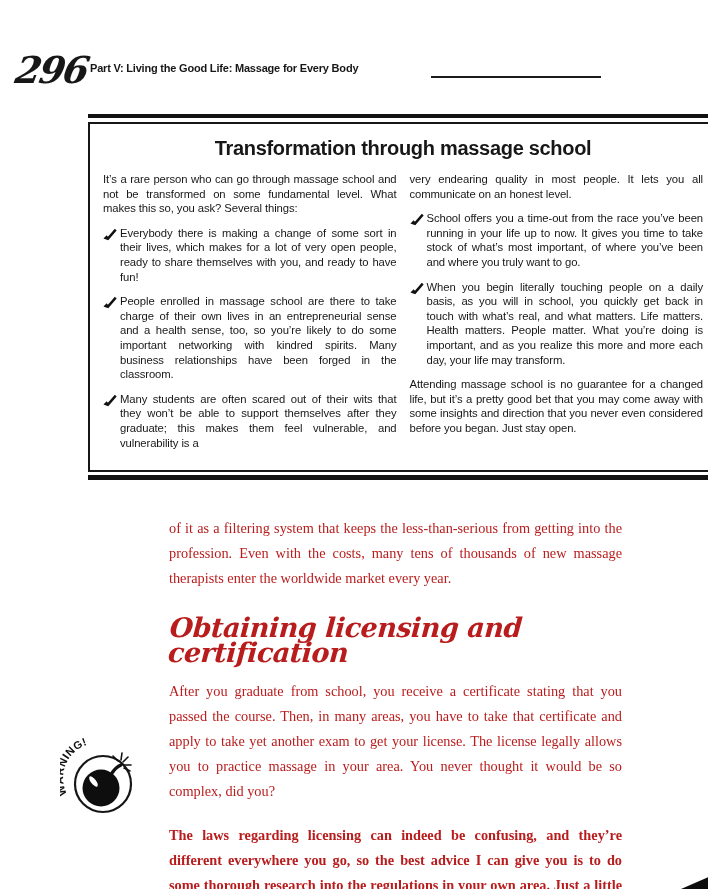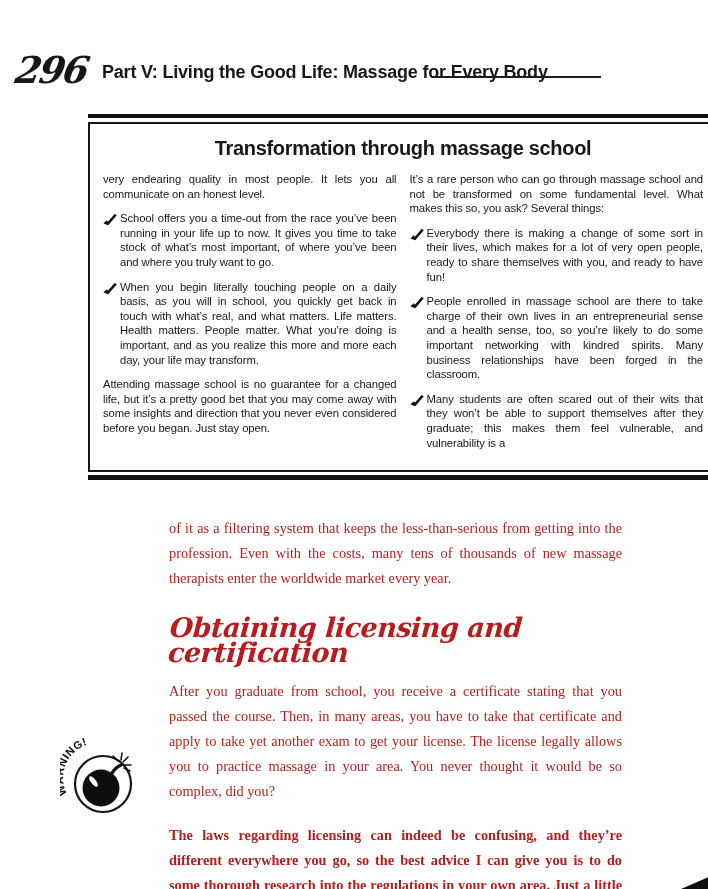--- a/index.html
+++ b/index.html
@@ -8,21 +8,21 @@
     font-family:"Liberation Sans",sans-serif;overflow:hidden;
   }
   
   .page-number{
     position:absolute;left:16px;top:48px;
     font-family:"DejaVu Serif",serif;font-style:italic;font-weight:700;
     font-size:37px;letter-spacing:-2px;transform:skewX(-10deg);
   }
   .part-title{
     position:absolute;left:90px;top:62px;
-    font-weight:700;font-size:18px;letter-spacing:-0.2px;margin-left:12px;
+    font-weight:700;font-size:11px;letter-spacing:-0.2px;
   }
   .header-rule{
     position:absolute;left:431px;top:76px;width:170px;height:2px;background:#1c1c1c;
   }
   
   .sidebar{position:absolute;left:88px;top:114px;width:630px;}
   .sidebar-top-rule{height:4px;background:#111;}
   .sidebar-inner{border:2px solid #161616;margin-top:4px;padding:11px 13px 10px;}
   .sidebar-bottom-rule{height:5px;background:#111;margin-top:3px;}
   .sidebar-title{
@@ -66,43 +66,20 @@
 <div class="part-title">Part V: Living the Good Life: Massage for Every Body</div>
 <div class="header-rule"></div>
 
 <div class="sidebar">
   <div class="sidebar-top-rule"></div>
   <div class="sidebar-inner">
     <div class="sidebar-title">Transformation through massage school</div>
     <div class="sidebar-cols">
 
       <div class="col">
-        <p>very endearing quality in most people. It lets you all communicate on an honest level.</p>
-        <ul class="bullets">
-          <li>
-            <span class="check">
-              <svg width="14" height="13" viewBox="0 0 16 14">
-                  <path d="M0.5 11.5 L4.2 7.8 L5.6 9.6 L13.5 0.5 L15.6 2.3 L6 13.5 Z" fill="#111"></path>
-                </svg>
-            </span>
-            <span class="li-text">School offers you a time-out from the race you’ve been running in your life up to now. It gives you time to take stock of what’s most important, of where you’ve been and where you truly want to go.</span>
-          </li>
-          <li>
-            <span class="check">
-              <svg width="14" height="13" viewBox="0 0 16 14">
-                  <path d="M0.5 11.5 L4.2 7.8 L5.6 9.6 L13.5 0.5 L15.6 2.3 L6 13.5 Z" fill="#111"></path>
-                </svg>
-            </span>
-            <span class="li-text">When you begin literally touching people on a daily basis, as you will in school, you quickly get back in touch with what’s real, and what matters. Life matters. Health matters. People matter. What you’re doing is important, and as you realize this more and more each day, your life may transform.</span>
-          </li>
-        </ul>
-        <p>Attending massage school is no guarantee for a changed life, but it’s a pretty good bet that you may come away with some insights and direction that you never even considered before you began. Just stay open.</p>
-      </div>
-
-      <div class="col">
         <p>It’s a rare person who can go through massage school and not be transformed on some fundamental level. What makes this so, you ask? Several things:</p>
         <ul class="bullets">
           <li>
             <span class="check">
               <svg width="14" height="13" viewBox="0 0 16 14">
                   <path d="M0.5 11.5 L4.2 7.8 L5.6 9.6 L13.5 0.5 L15.6 2.3 L6 13.5 Z" fill="#111"></path>
                 </svg>
             </span>
             <span class="li-text">Everybody there is making a change of some sort in their lives, which makes for a lot of very open people, ready to share themselves with you, and ready to have fun!</span>
           </li>
@@ -116,20 +93,43 @@
           </li>
           <li>
             <span class="check">
               <svg width="14" height="13" viewBox="0 0 16 14">
                   <path d="M0.5 11.5 L4.2 7.8 L5.6 9.6 L13.5 0.5 L15.6 2.3 L6 13.5 Z" fill="#111"></path>
                 </svg>
             </span>
             <span class="li-text">Many students are often scared out of their wits that they won’t be able to support themselves after they graduate; this makes them feel vulnerable, and vulnerability is a</span>
           </li>
         </ul>
+      </div>
+
+      <div class="col">
+        <p>very endearing quality in most people. It lets you all communicate on an honest level.</p>
+        <ul class="bullets">
+          <li>
+            <span class="check">
+              <svg width="14" height="13" viewBox="0 0 16 14">
+                  <path d="M0.5 11.5 L4.2 7.8 L5.6 9.6 L13.5 0.5 L15.6 2.3 L6 13.5 Z" fill="#111"></path>
+                </svg>
+            </span>
+            <span class="li-text">School offers you a time-out from the race you’ve been running in your life up to now. It gives you time to take stock of what’s most important, of where you’ve been and where you truly want to go.</span>
+          </li>
+          <li>
+            <span class="check">
+              <svg width="14" height="13" viewBox="0 0 16 14">
+                  <path d="M0.5 11.5 L4.2 7.8 L5.6 9.6 L13.5 0.5 L15.6 2.3 L6 13.5 Z" fill="#111"></path>
+                </svg>
+            </span>
+            <span class="li-text">When you begin literally touching people on a daily basis, as you will in school, you quickly get back in touch with what’s real, and what matters. Life matters. Health matters. People matter. What you’re doing is important, and as you realize this more and more each day, your life may transform.</span>
+          </li>
+        </ul>
+        <p>Attending massage school is no guarantee for a changed life, but it’s a pretty good bet that you may come away with some insights and direction that you never even considered before you began. Just stay open.</p>
       </div>
 
     </div>
   </div>
   <div class="sidebar-bottom-rule"></div>
 </div>
 
 <div class="main-text">
   <p>of it as a filtering system that keeps the less-than-serious from getting into the profession. Even with the costs, many tens of thousands of new massage therapists enter the worldwide market every year.</p>
   <div class="section-heading">Obtaining licensing and certification</div>

